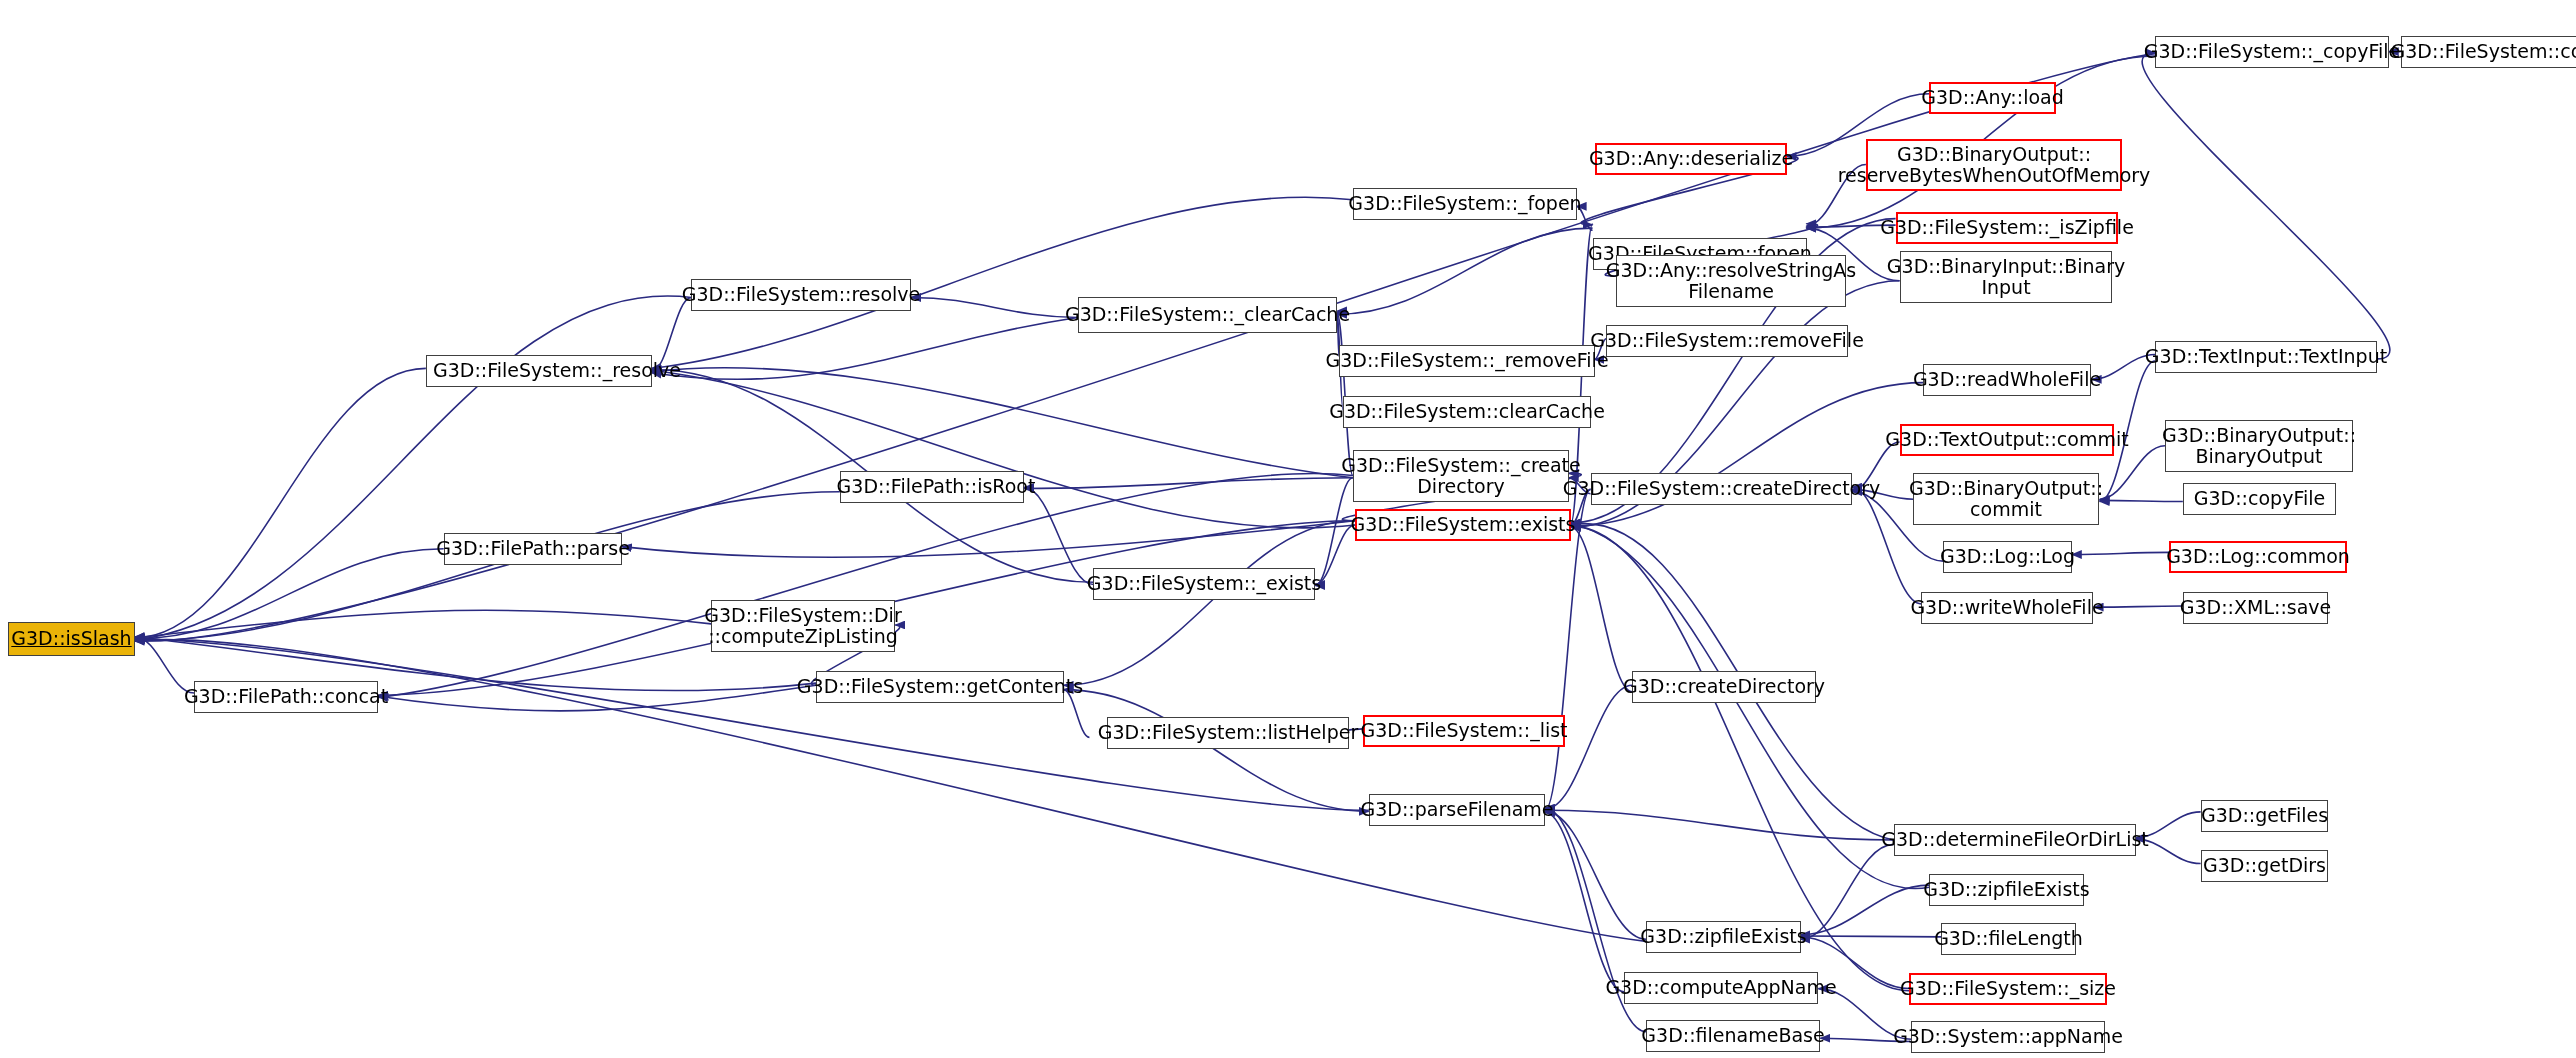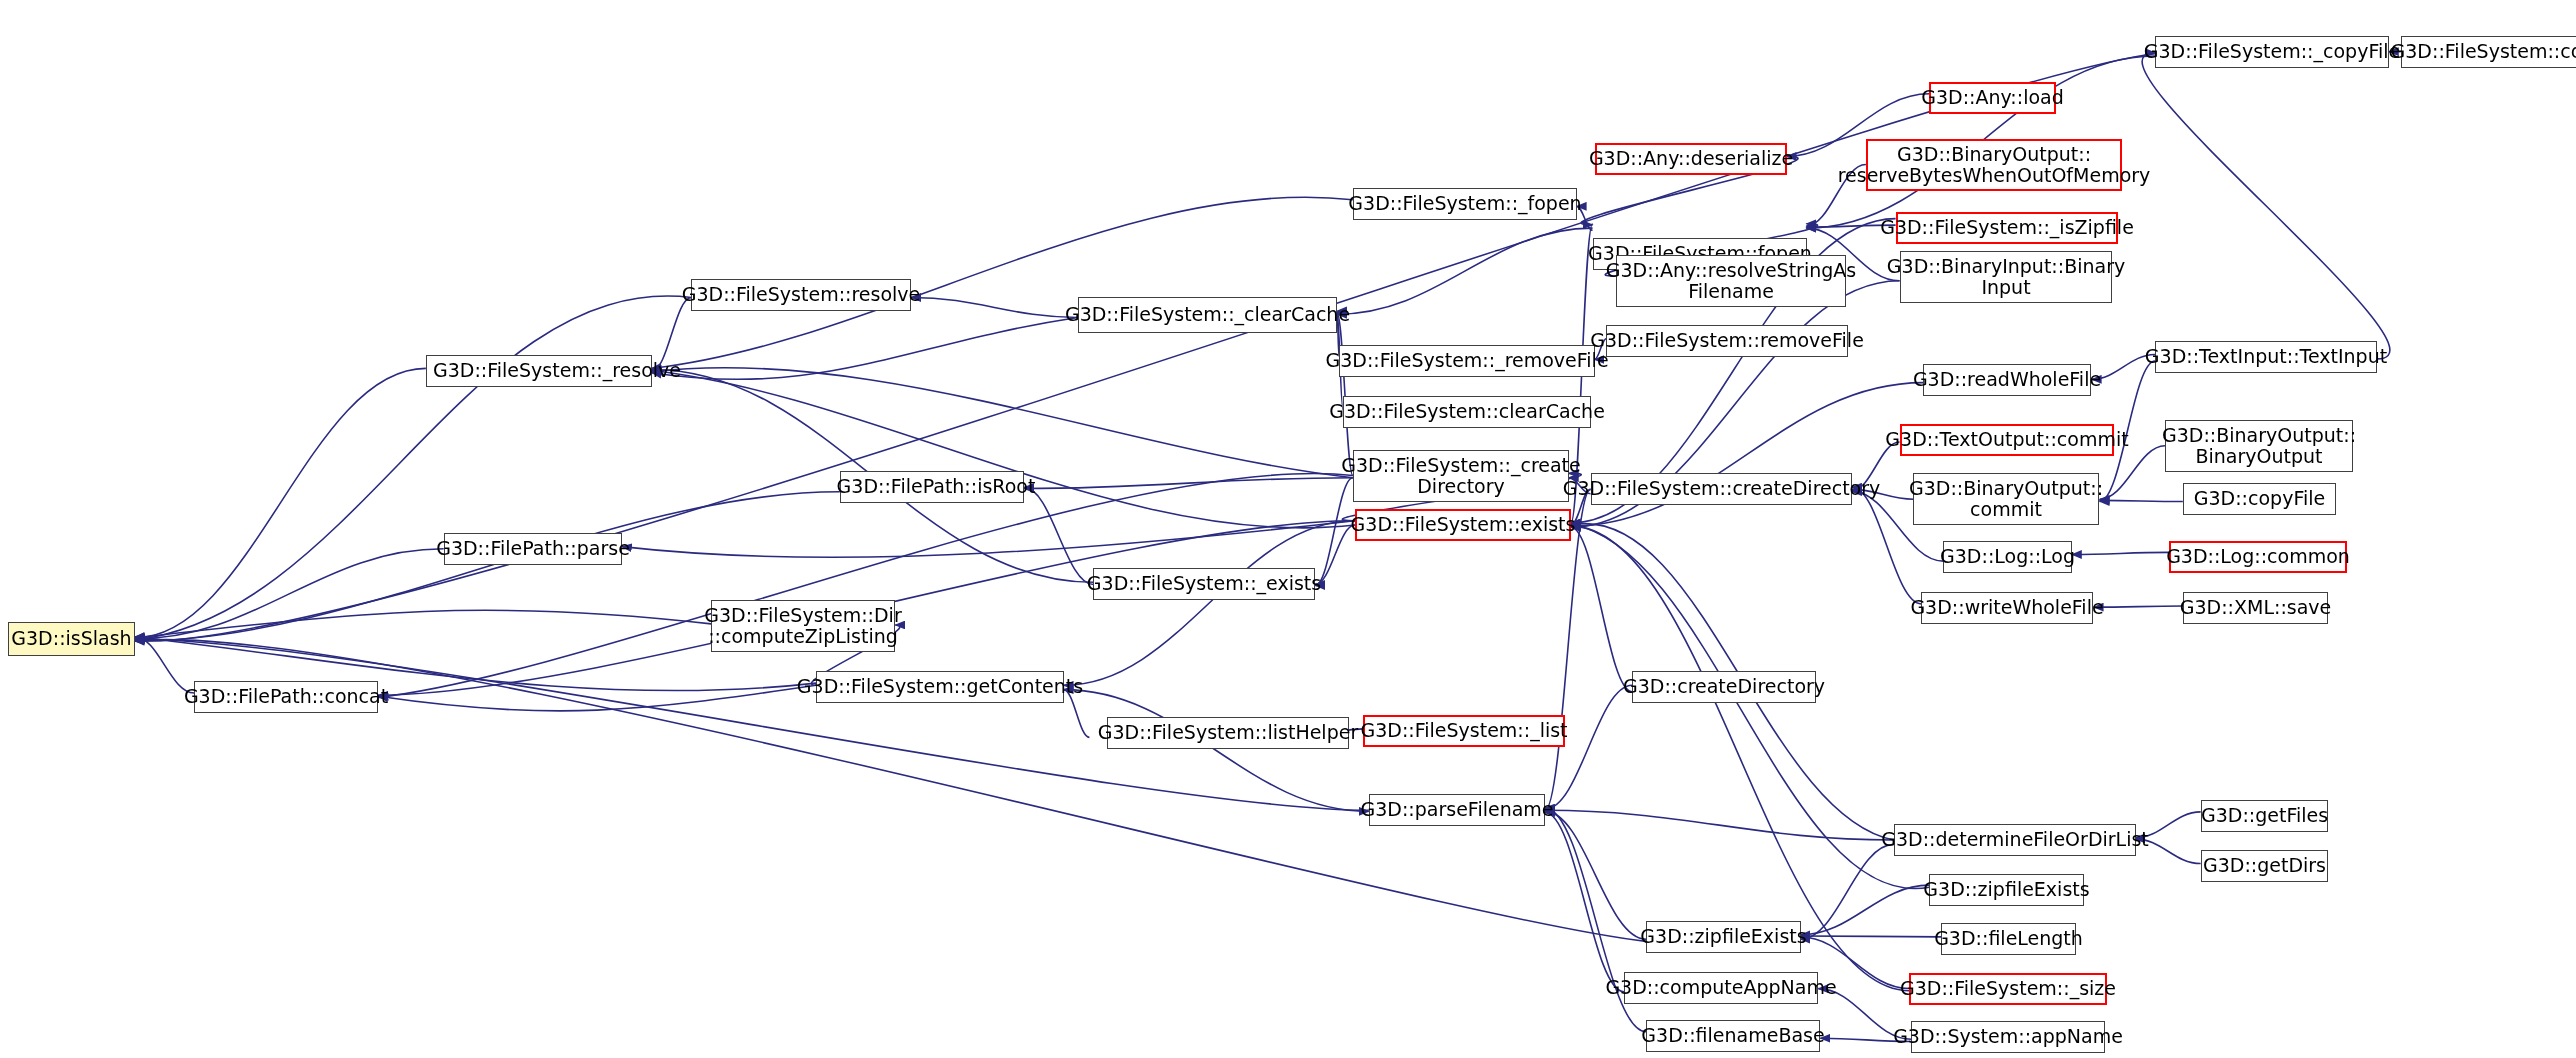--- a/index.html
+++ b/index.html
@@ -28,21 +28,21 @@
     background:#ffffff;
     border:1.5px solid #404040;
     color:#000000;
     font-size:19px;
     line-height:1.12;
     white-space:pre-line;
     letter-spacing:0px;
     z-index:5;
   }
   .node.red{ border-color:#ff0000; border-width:2px; }
-  .node.root{ background:#fef9c3; border-color:#404040; }
+  .node.root{ background:#eab308; border-color:#404040;text-decoration:underline; }
 </style>
 </head>
 <body>
 
 <div id="canvas">
   <svg id="edges" viewBox="0 0 2601 1069" xmlns="http://www.w3.org/2000/svg">
     <defs>
       <marker id="ah" markerWidth="11" markerHeight="9" refX="10" refY="4.5" orient="auto" markerUnits="userSpaceOnUse">
         <path d="M0,0 L11,4.5 L0,9 Z" fill="#2a2a80"></path>
       </marker>

